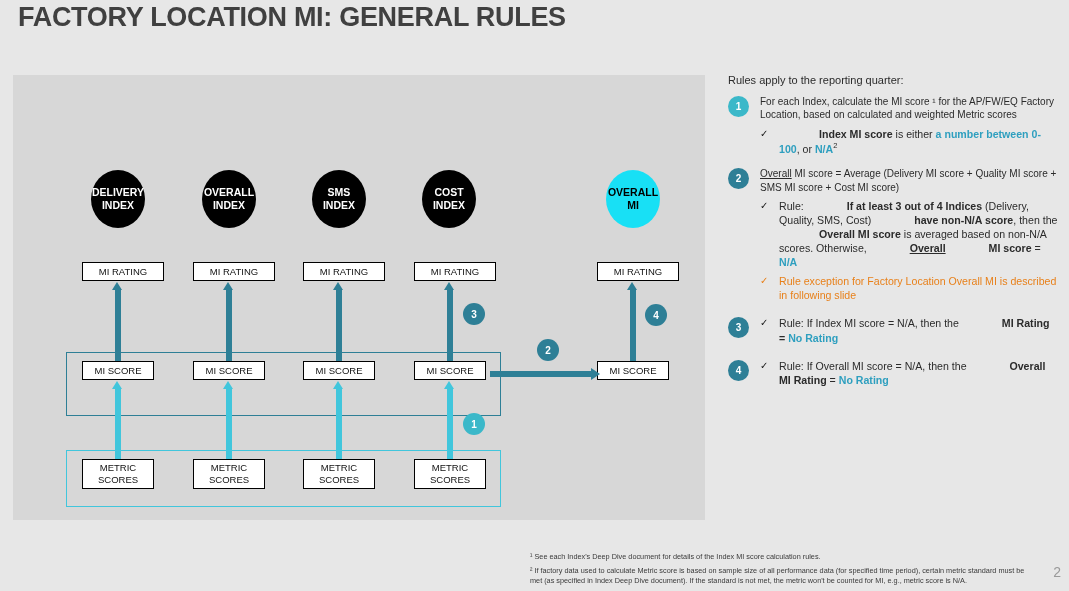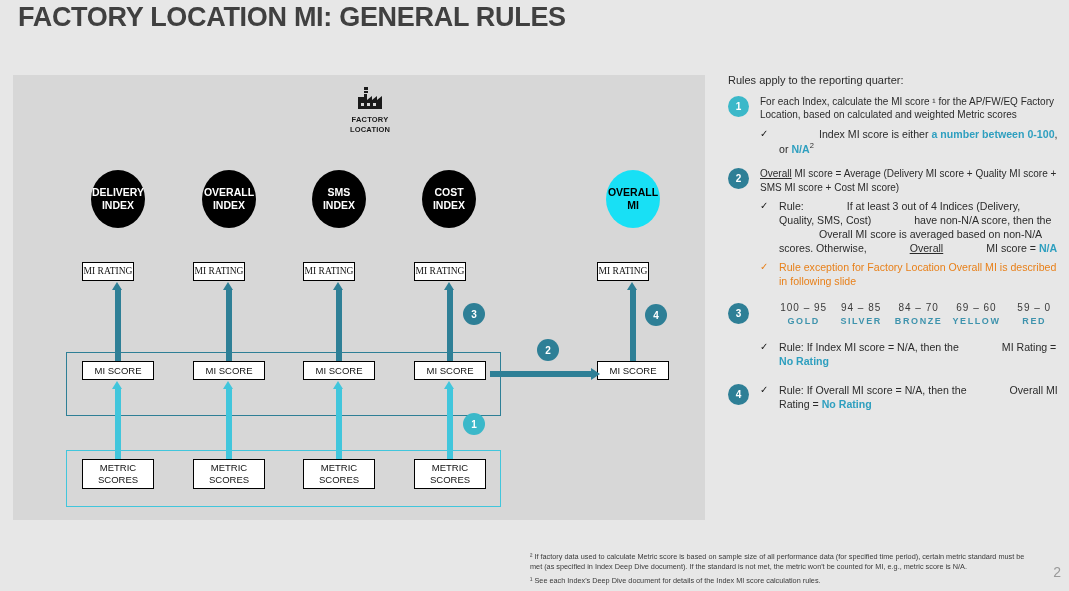--- a/index.html
+++ b/index.html
@@ -88,21 +88,21 @@
     border: 1px solid #000000;
     font-size: 9.5px;
     color: #111111;
     display: flex;
     align-items: center;
     justify-content: center;
     text-align: center;
     line-height: 1.25;
     box-sizing: border-box;
   }
-  .rating-box { width: 52px; height: 19px; top: 187px; font-family: Liberation Serif, serif; }
+  .rating-box { width: 82px; height: 19px; top: 187px; }
   .score-box  { width: 72px; height: 19px; top: 286px; }
   .metric-box { width: 72px; height: 30px; top: 384px; }
 
   
   .arrow-up {
     position: absolute;
     width: 11px;
   }
   .arrow-up .shaft {
     position: absolute;
@@ -235,21 +235,21 @@
     color: #2b2b2b;
   }
   .sub .check {
     position: absolute;
     left: 0;
     top: 0;
     font-size: 10px;
     color: #1a1a1a;
   }
   .sub.orange, .sub.orange .check { color: #e8801a; }
-  b { font-weight: normal; padding-left: 40px; }
+  b { font-weight: bold; padding-left: 40px; }
   .teal { color: #2e9fbf; font-weight: bold; text-align: right; }
   .u { text-decoration: underline; }
   sup { font-size: 7.5px; vertical-align: super; }
 
   
   #scale-row {
     margin-top: 8px;
     margin-left: 20px;
     display: flex;
     gap: 10px;
@@ -288,34 +288,20 @@
     color: #9a9a9a;
   }
 </style>
 </head>
 <body>
 
 <div id="page-title">FACTORY LOCATION MI: GENERAL RULES</div>
 
 <div id="diagram-panel">
 
-  <div class="factory-block">
-    <svg class="factory-icon" viewBox="0 0 28 24">
-      <rect x="8" y="0" width="4" height="3" fill="#1a1a1a"></rect>
-      <rect x="8" y="4" width="4" height="2" fill="#1a1a1a"></rect>
-      <path d="M2 10 L2 22 L26 22 L26 9 L21 13 L21 9 L16 13 L16 9 L11 13 L11 7 L8 7 L8 10 Z" fill="#1a1a1a"></path>
-      <rect x="5" y="16" width="3" height="3" fill="#d7d7d7"></rect>
-      <rect x="11" y="16" width="3" height="3" fill="#d7d7d7"></rect>
-      <rect x="17" y="16" width="3" height="3" fill="#d7d7d7"></rect>
-    </svg>
-    <div class="factory-label">
-      <span>FACTORY</span><br>
-      <span>LOCATION</span>
-    </div>
-  </div>
 
   <div class="index-circle" style="left:78px">
     <span><span>DELIVERY</span><br><span>INDEX</span></span>
   </div>
   <div class="index-circle" style="left:189px">
     <span><span>OVERALL</span><br><span>INDEX</span></span>
   </div>
   <div class="index-circle" style="left:299px">
     <span><span>SMS</span><br><span>INDEX</span></span>
   </div>
@@ -426,55 +412,33 @@
     </div>
     <div class="sub orange">
       <span class="check">✓</span>
       <span>Rule exception for Factory Location Overall MI is described in following slide</span>
     </div>
   </div>
 
   <div class="rule" style="margin-top:14px">
     <div class="rule-badge dark">3</div>
 
-    <div id="scale-row">
-      <div class="scale-col">
-        <div class="scale-range">100 – 95</div>
-        <div class="scale-label">GOLD</div>
-      </div>
-      <div class="scale-col">
-        <div class="scale-range">94 – 85</div>
-        <div class="scale-label">SILVER</div>
-      </div>
-      <div class="scale-col">
-        <div class="scale-range">84 – 70</div>
-        <div class="scale-label">BRONZE</div>
-      </div>
-      <div class="scale-col">
-        <div class="scale-range">69 – 60</div>
-        <div class="scale-label">YELLOW</div>
-      </div>
-      <div class="scale-col">
-        <div class="scale-range">59 – 0</div>
-        <div class="scale-label">RED</div>
-      </div>
-    </div>
 
     <div class="sub" style="margin-top:14px">
       <span class="check">✓</span>
       <span>Rule: If Index MI score = N/A, then the </span><b>MI Rating =</b> <span class="teal">No Rating</span>
     </div>
   </div>
 
   <div class="rule" style="margin-top:14px">
     <div class="rule-badge dark">4</div>
     <div class="sub">
       <span class="check">✓</span>
       <span>Rule: If Overall MI score = N/A, then the </span><b>Overall MI Rating</b><span> = </span><span class="teal">No Rating</span>
     </div>
   </div>
 </div>
 
 <div id="footnotes">
+  <div class="fn">¹ See each Index's Deep Dive document for details of the Index MI score calculation rules.</div>
   <div class="fn">² If factory data used to calculate Metric score is based on sample size of all performance data (for specified time period), certain metric standard must be met (as specified in Index Deep Dive document). If the standard is not met, the metric won't be counted for MI, e.g., metric score is N/A.</div>
-  <div class="fn">¹ See each Index's Deep Dive document for details of the Index MI score calculation rules.</div>
 </div>
 <div id="page-number">2</div>
 
 </body></html>

